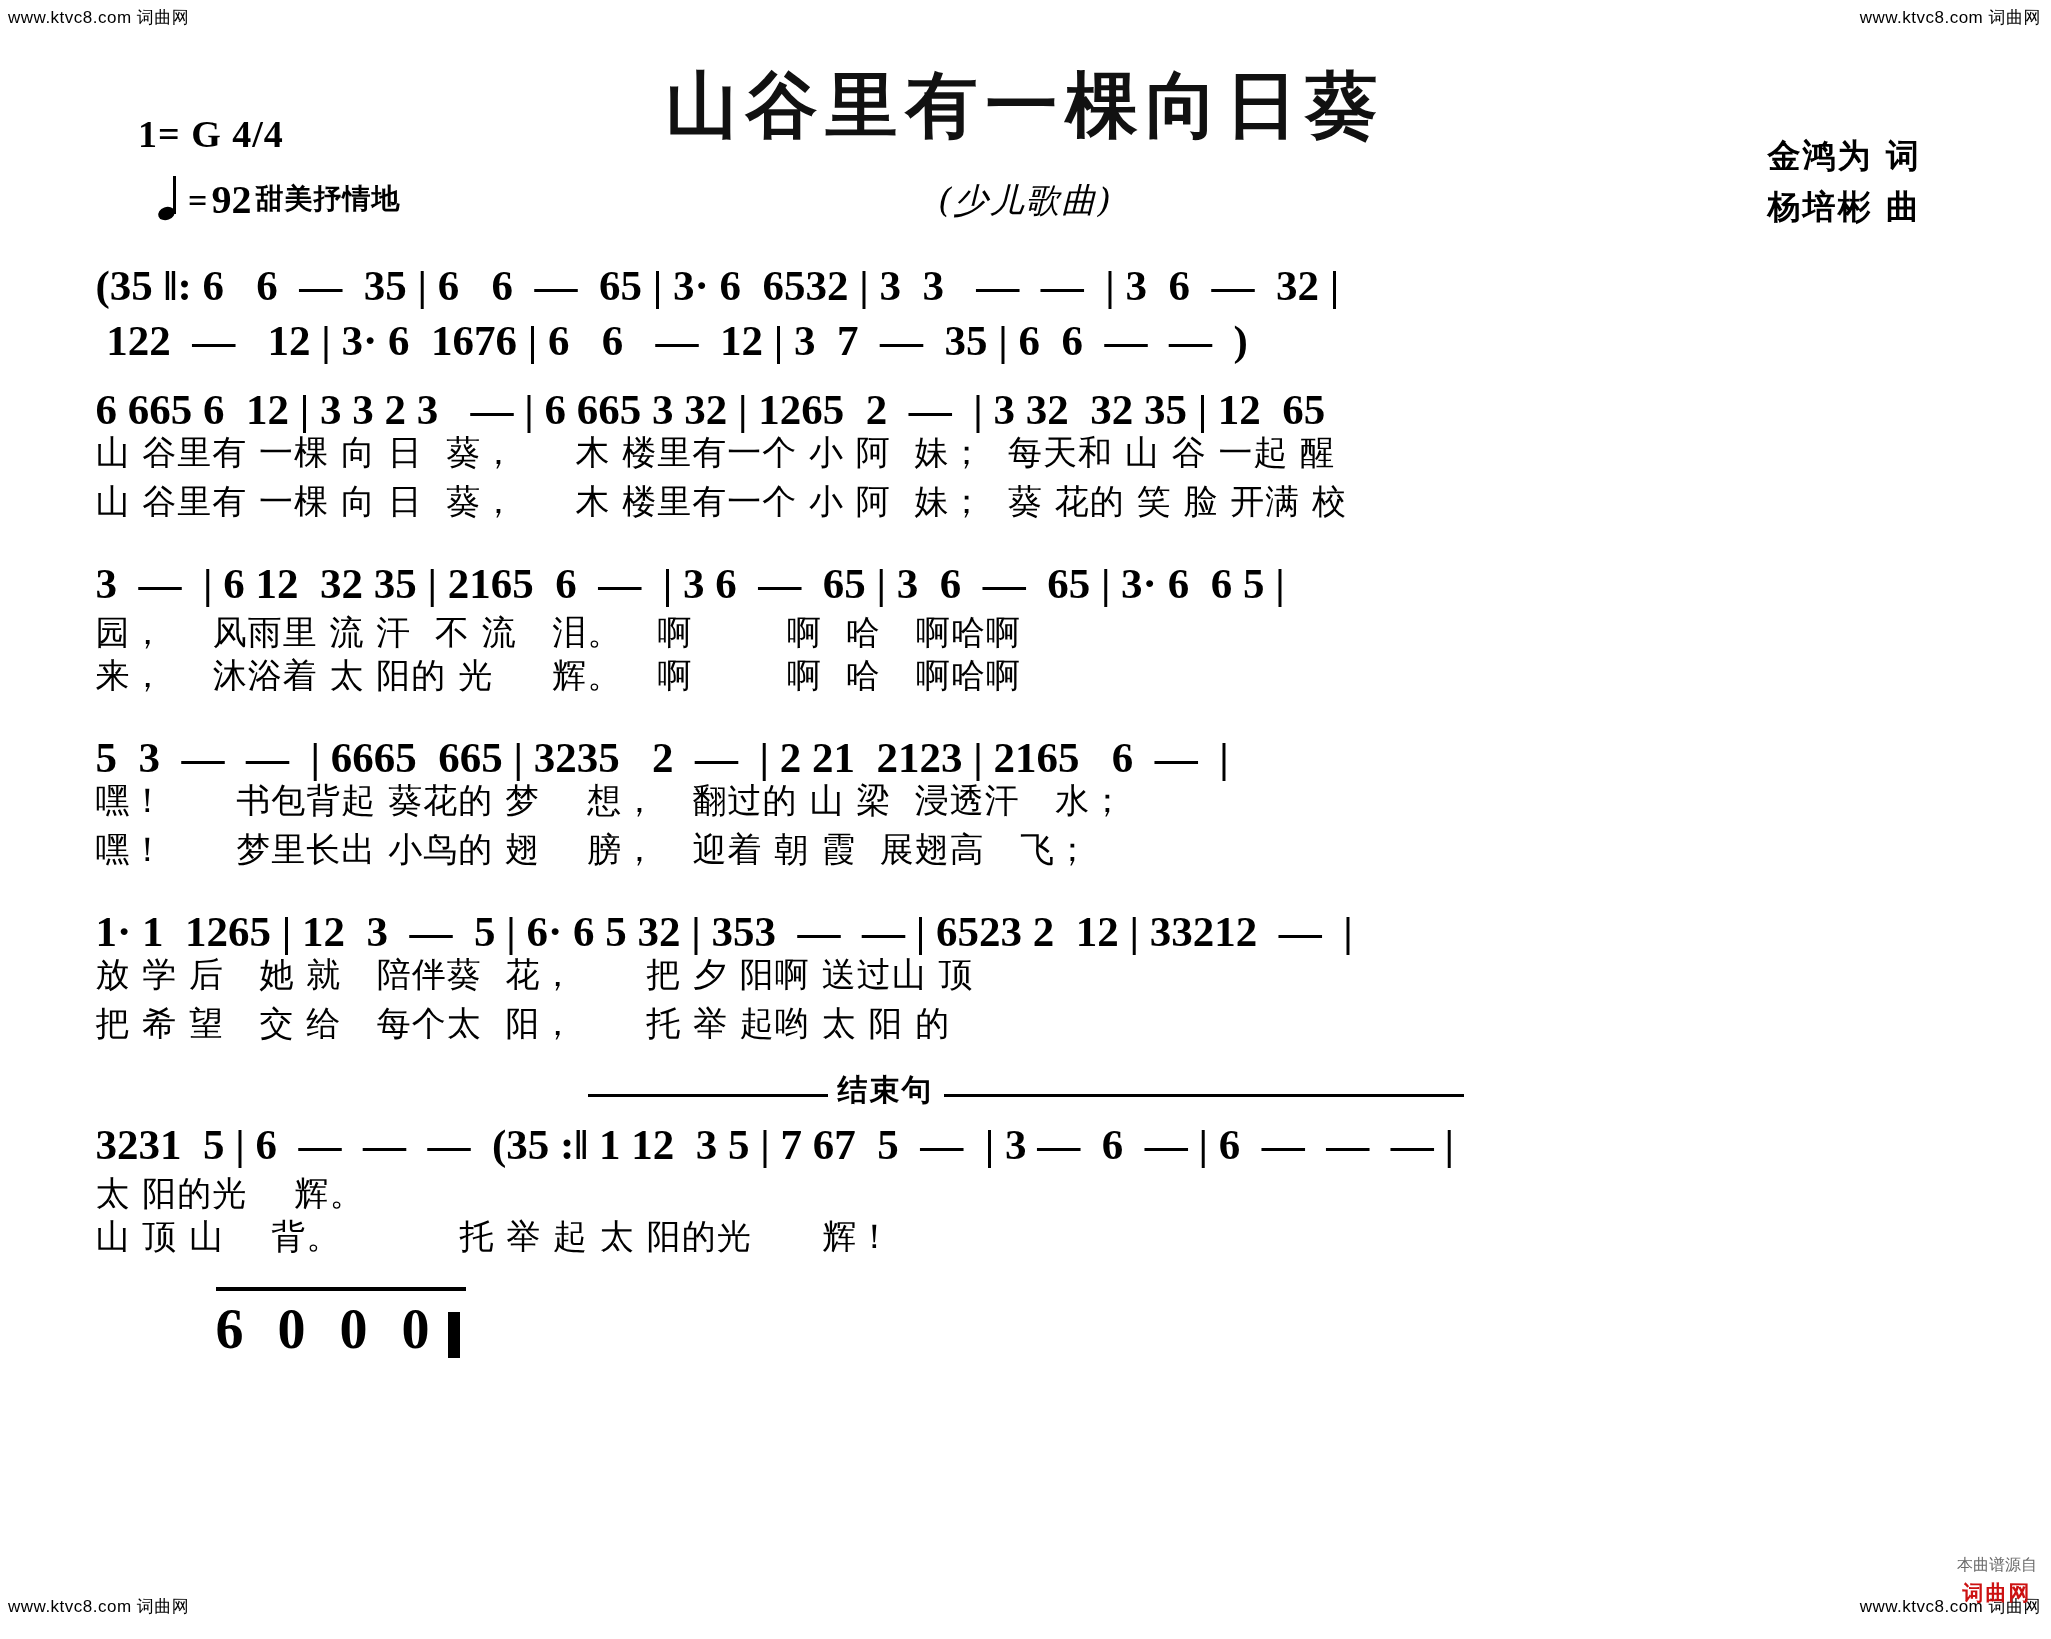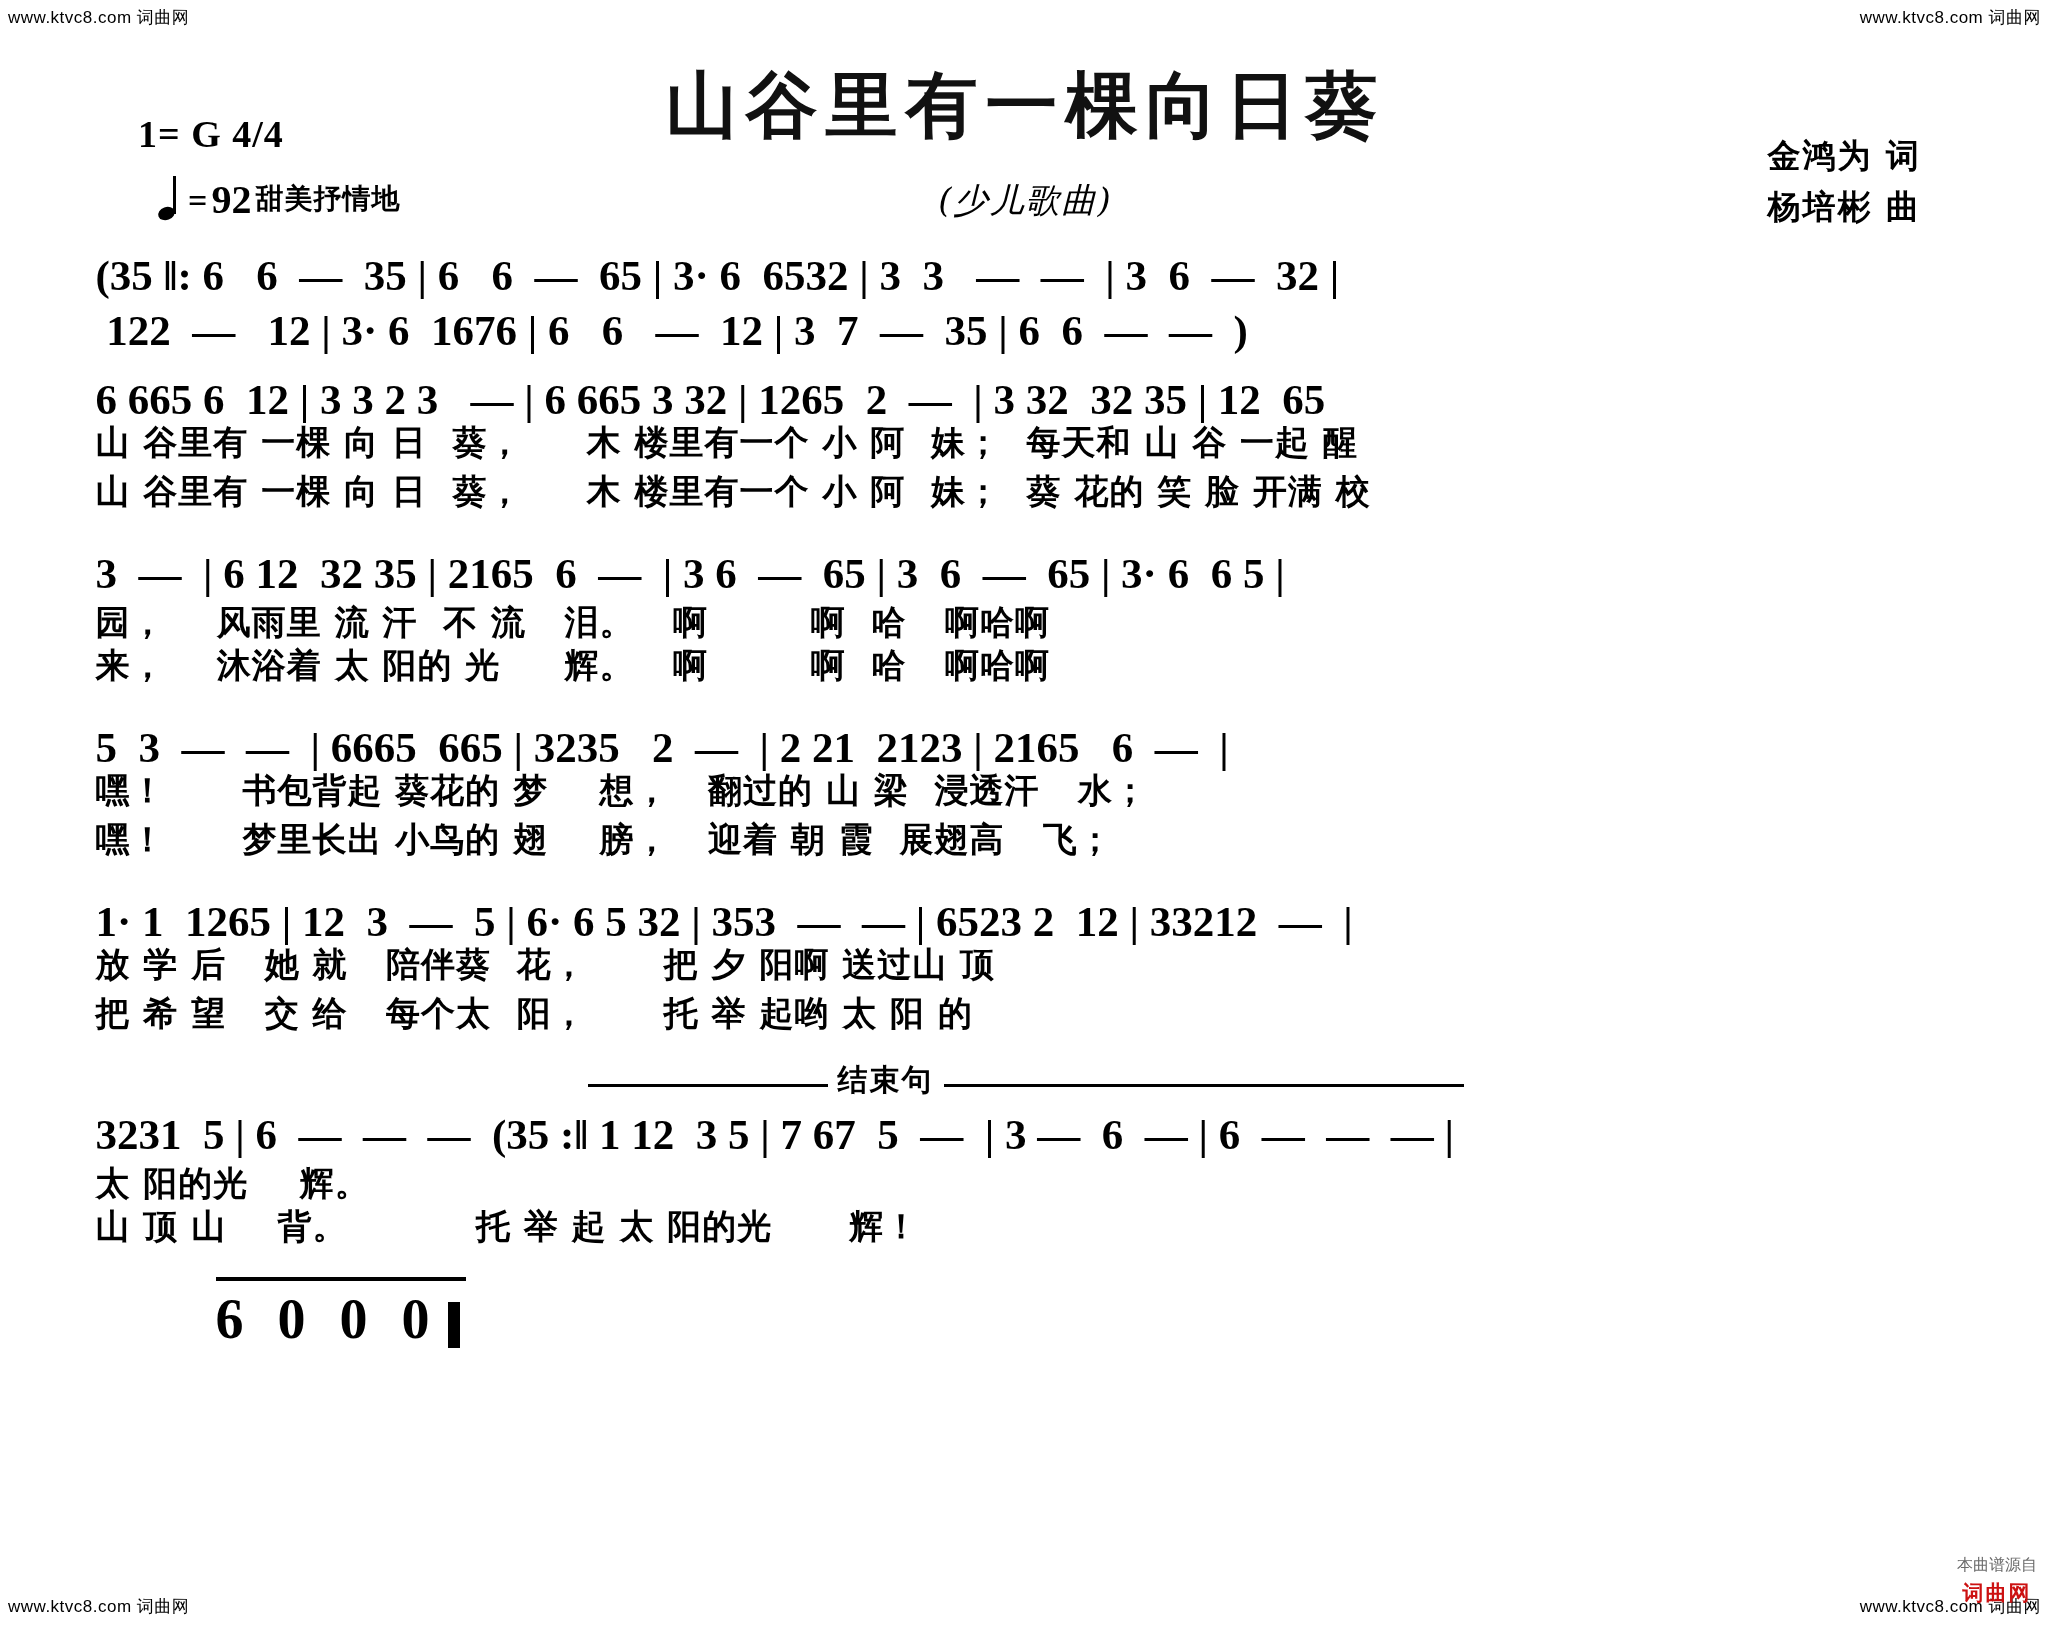--- a/index.html
+++ b/index.html
@@ -139,41 +139,41 @@
     font-weight: bold;
     line-height: 1.55;
     text-align: left;
     letter-spacing: 2px;
   }
 
   
   .score {
     position: absolute;
     left: 0;
-    top: 254px;
+    top: 264px;
     width: 2051px;
   }
   .sysline {
     position: relative;
     width: 1880px;
     margin: 0 auto;
   }
   .notes {
     font-family: "Liberation Serif", serif;
     font-size: 43px;
     font-weight: bold;
     letter-spacing: 0px;
     white-space: pre;
     line-height: 1.0;
     padding-left: 10px;
   }
   .lyric {
     font-family: "DejaVu Serif", serif;
     font-size: 34px;
-    font-weight: bold;
+    font-weight: normal;
     letter-spacing: 1px;
     white-space: pre;
     line-height: 1.25;
     padding-left: 10px;
   }
   .lyric2 { margin-top: 6px; }
 
   .gap-sm { height: 12px; }
   .gap-md { height: 26px; }
   .gap-lg { height: 40px; }

